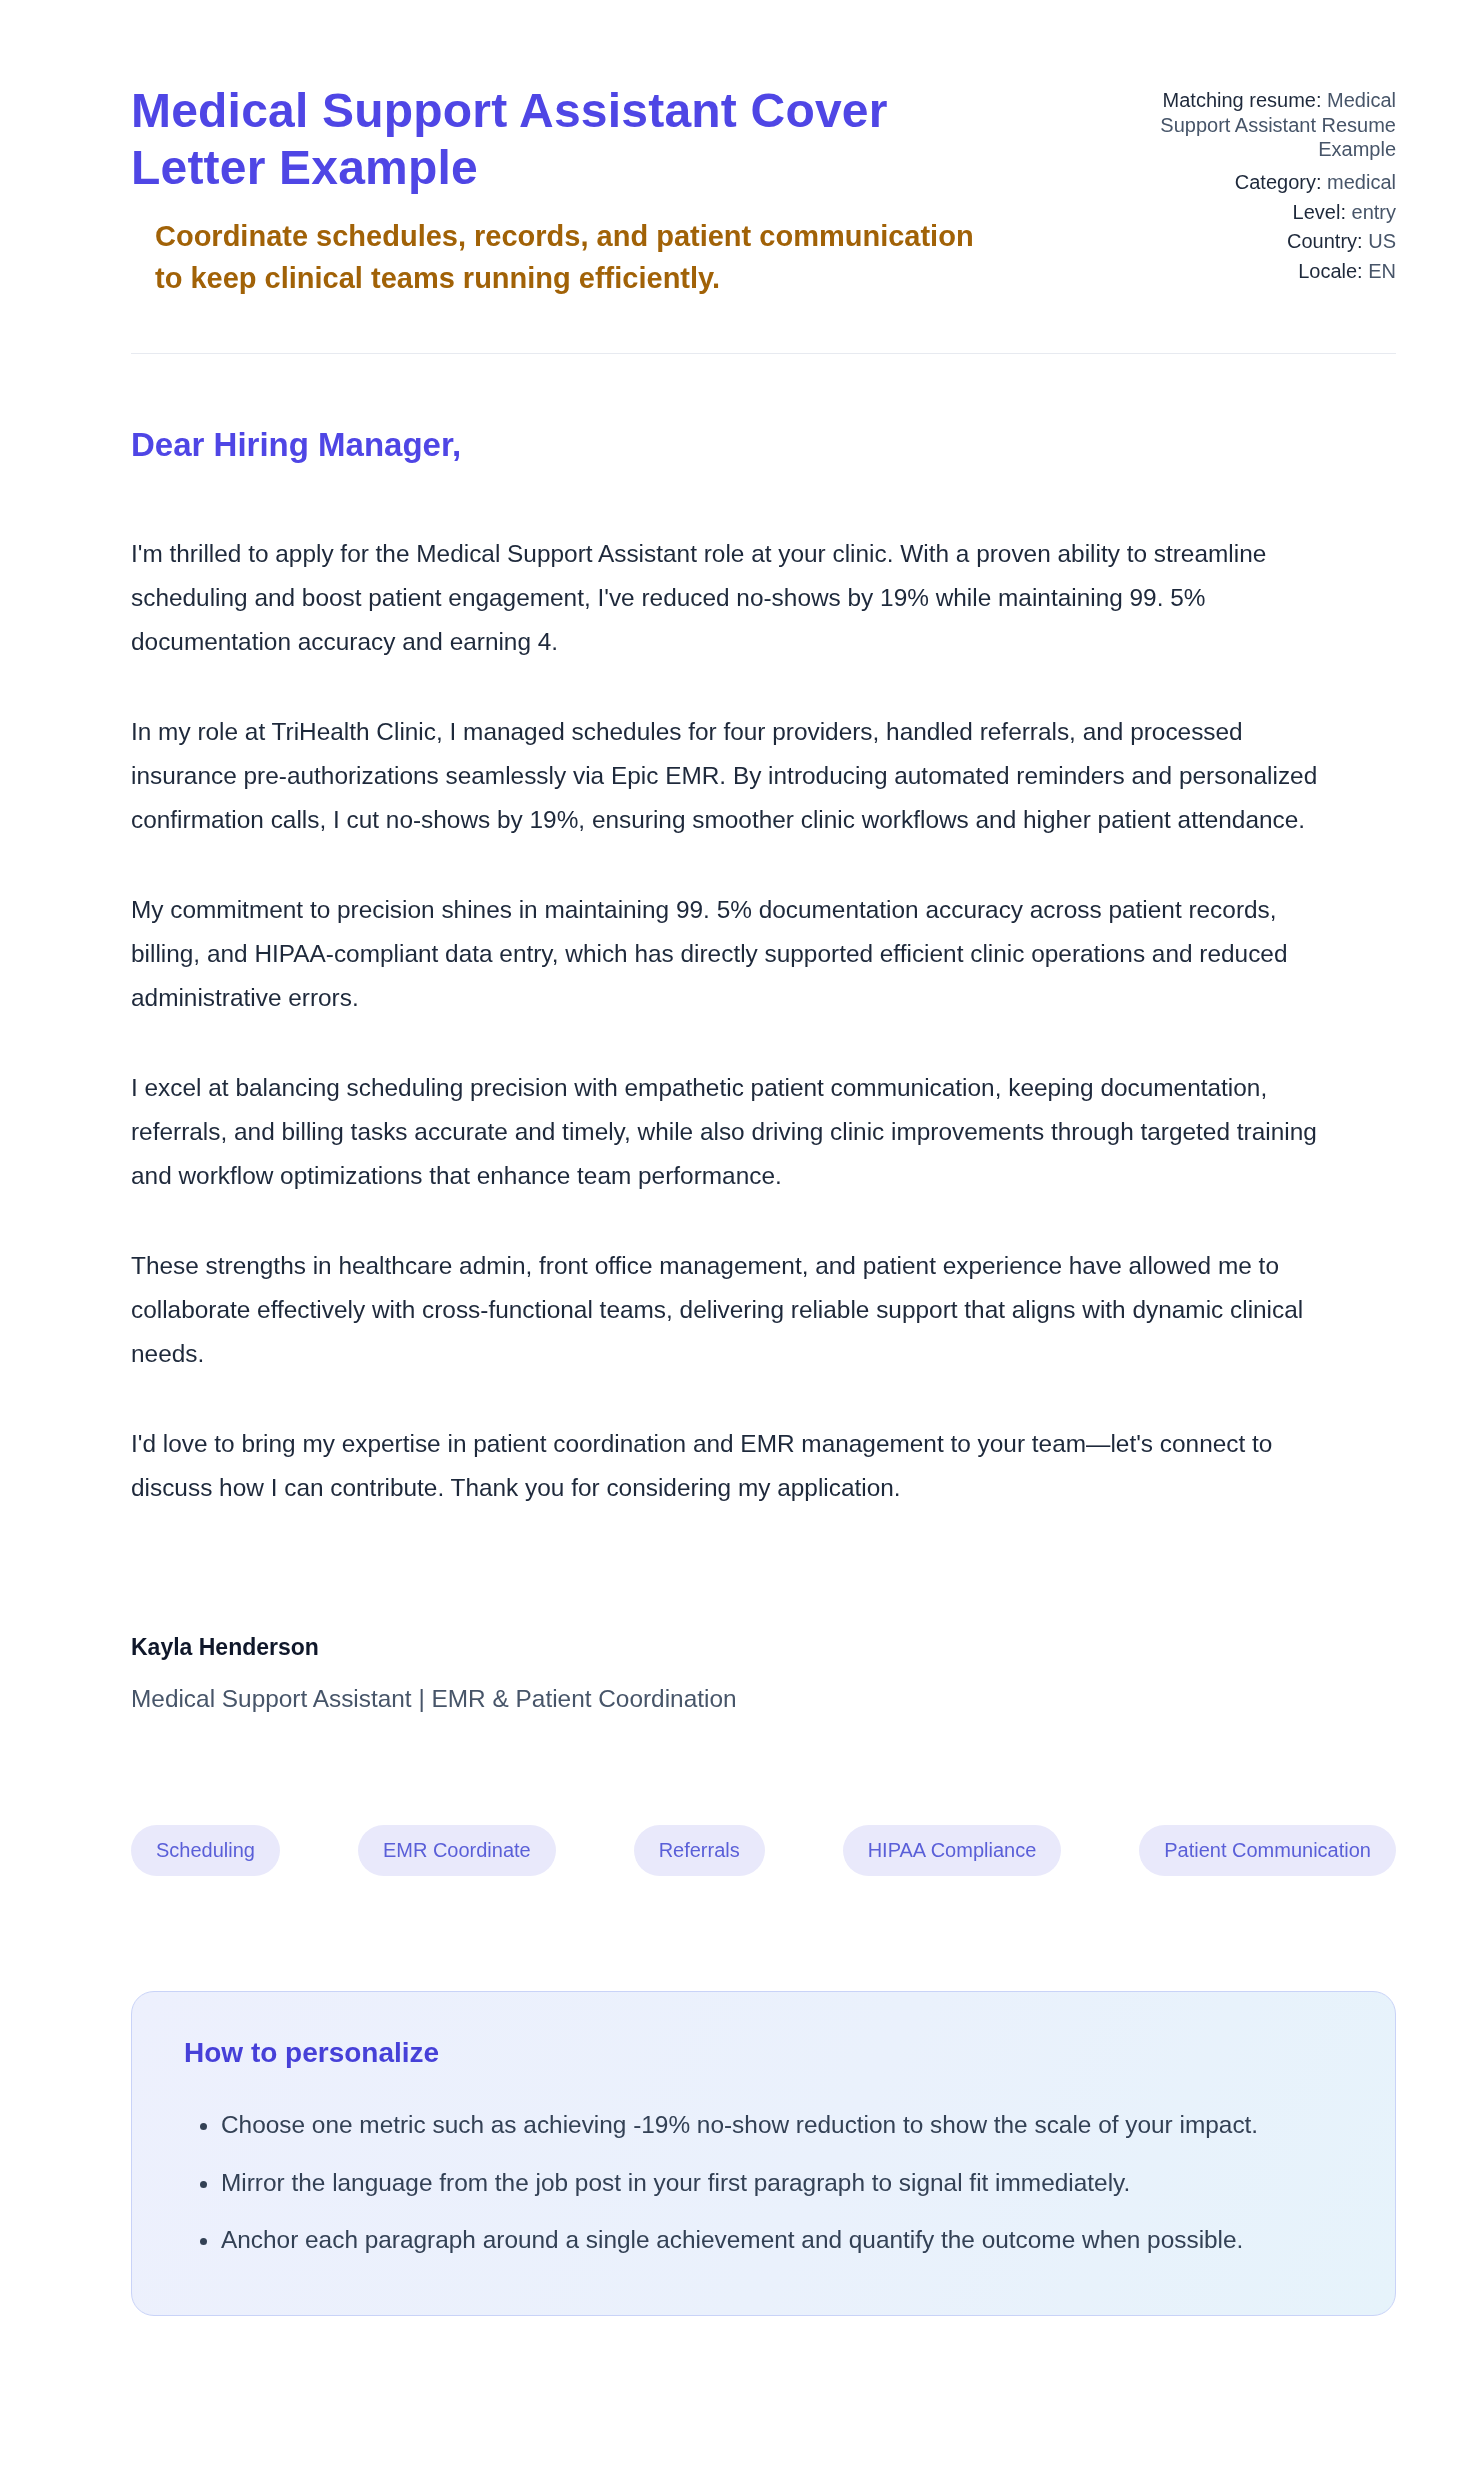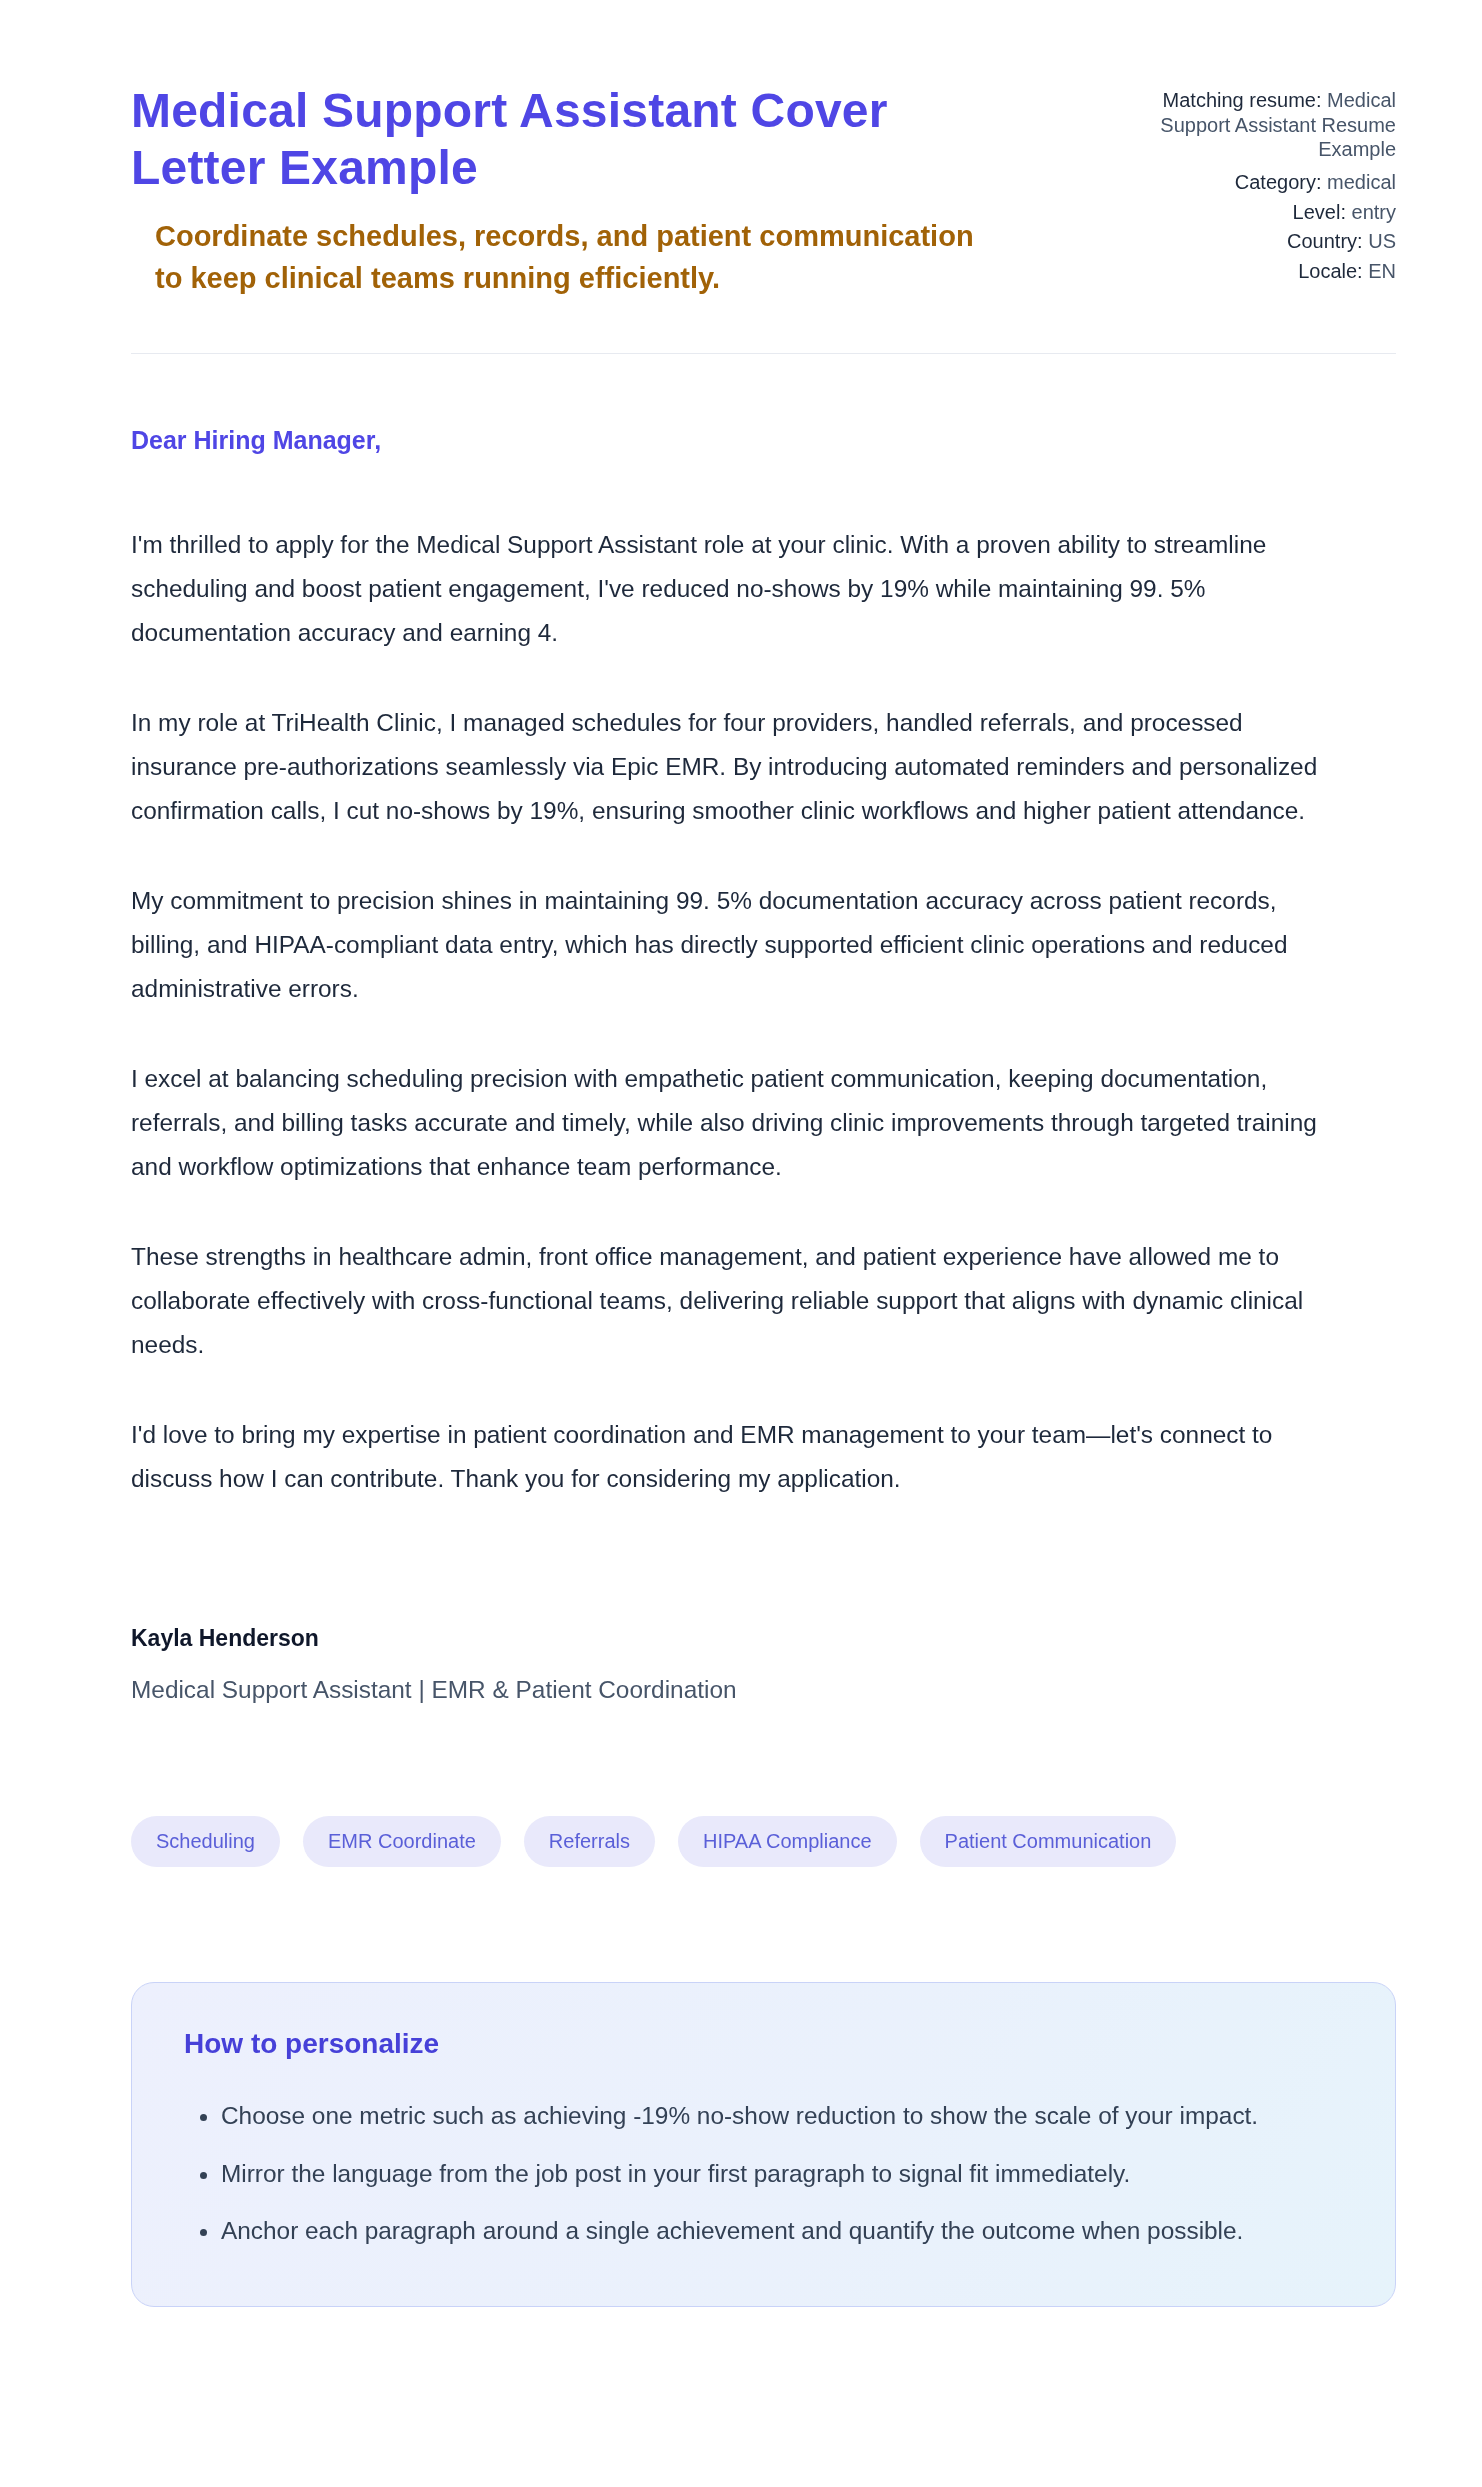--- a/index.html
+++ b/index.html
@@ -61,21 +61,21 @@
     border: none;
     border-top: 1.7px solid #e7eaf0;
     margin-top: 54px;
   }
 
   
   .salutation {
     margin-top: 72px;
     color: #4f46e5;
     font-weight: 700;
-    font-size: 25px;
+    font-size: 33px;
   }
   .letter-body { margin-top: 68px; }
   .letter-body p {
     font-size: 24.4px;
     line-height: 1.79;
     color: #1e293b;
     margin-bottom: 47px;
     max-width: 1212px;
   }
   .letter-body p:last-child { margin-bottom: 0; }
@@ -92,20 +92,21 @@
     font-size: 24.4px;
     color: #475569;
   }
 
   
   .tag-list {
     margin-top: 112px;
     display: flex;
     flex-wrap: wrap;
     gap: 23px;
+    justify-content: space-between;
   }
   .tag-chip {
     display: inline-block;
     background: #e9e9fb;
     color: #5a5fd8;
     font-size: 20px;
     line-height: 1;
     padding: 15px 25px 15.7px 25px;
     border-radius: 871px;
     white-space: nowrap;

